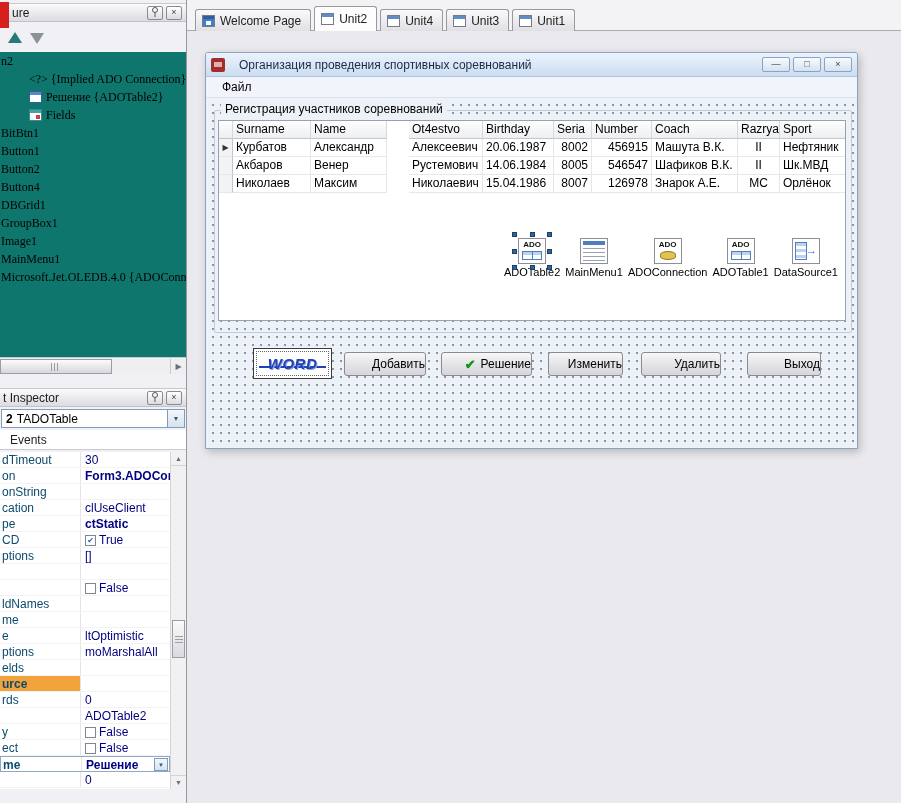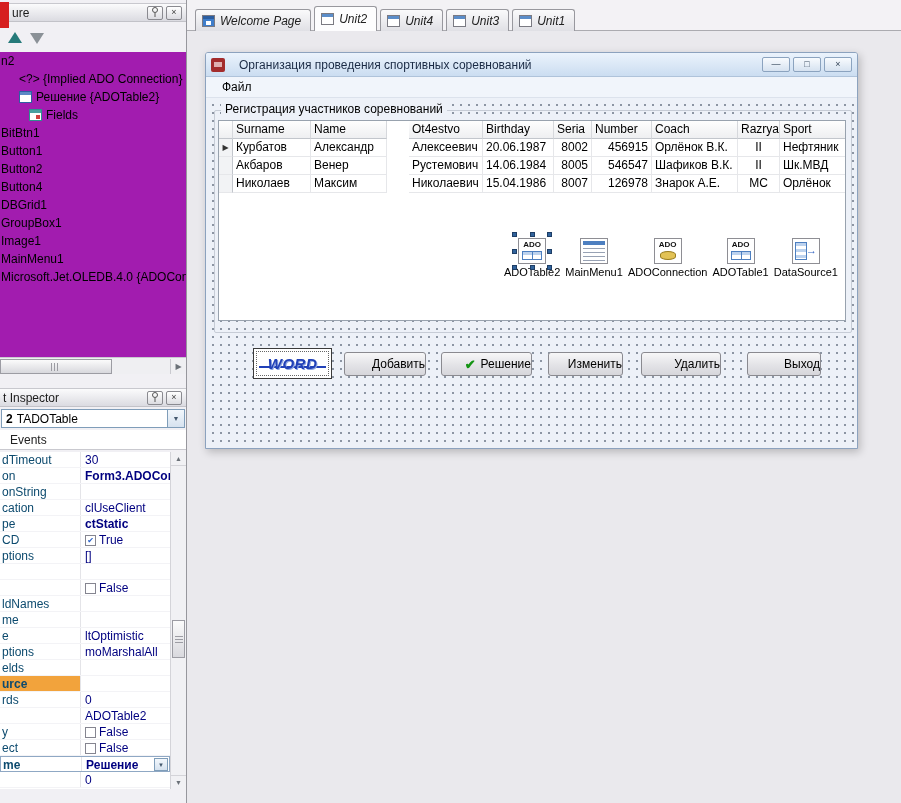--- a/index.html
+++ b/index.html
@@ -25,23 +25,23 @@
   .struct-header .panel-title { margin-left:12px; }
 
   .nav-arrows { position:absolute; left:0; top:28px; width:186px; height:22px; }
   .arr-up { position:absolute; left:8px; top:4px; width:0; height:0;
             border-left:7px solid transparent; border-right:7px solid transparent;
             border-bottom:11px solid #267A7A; }
   .arr-down { position:absolute; left:30px; top:5px; width:0; height:0;
               border-left:7px solid transparent; border-right:7px solid transparent;
               border-top:11px solid #8B9197; }
 
-  .tree { position:absolute; left:0; top:52px; width:186px; height:305px; background:#a21caf; overflow:hidden; }
+  .tree { position:absolute; left:0; top:52px; width:186px; height:305px; background:#0f766e; overflow:hidden;font-family:Liberation Serif, serif; }
   .tree-item { height:18px; display:flex; align-items:center; white-space:nowrap; overflow:hidden; }
-  .ind0 { padding-left:1px; } .ind1 { padding-left:19px; } .ind2 { padding-left:29px; }
+  .ind0 { padding-left:1px; } .ind1 { padding-left:29px; } .ind2 { padding-left:29px; }
   .icon-table { flex:none; width:13px; height:12px; margin-right:4px; border:1px solid #2F5FA3;
                 background:#fff; box-shadow:inset 0 3px 0 #5D88C6; }
   .icon-fields { flex:none; width:13px; height:12px; margin-right:4px; border:1px solid #2F8F8F;
                  background:#fff; box-shadow:inset 0 3px 0 #49A0A0; position:relative; }
   .icon-fields::after { content:""; position:absolute; right:1px; bottom:1px; width:4px; height:4px; background:#D04040; }
 
   .hscroll { position:absolute; left:0; top:357px; width:186px; height:17px;
              background:#EFEFF2; border-top:1px solid #C9C9CF; }
   .hthumb { position:absolute; left:0; top:1px; width:112px; height:15px;
             background:linear-gradient(#FBFBFB,#D8D8DD); border:1px solid #9C9CA3; }
@@ -91,21 +91,21 @@
             background:linear-gradient(#FBFBFB,#D9D9DE); border:1px solid #9C9CA3; }
   .sthumb::after { content:""; position:absolute; left:2px; top:15px; width:8px; height:8px;
                    background:repeating-linear-gradient(#9C9CA3 0 1px,transparent 1px 3px); }
 
   
   .tabbar { position:absolute; left:187px; top:0; width:714px; height:31px; background:#F3F2F5;
             border-bottom:1px solid #ABABB0; display:flex; align-items:flex-end; padding-left:8px; }
   .tab { display:flex; align-items:center; gap:5px; height:22px; padding:0 9px 0 6px;
          border:1px solid #98989E; border-bottom:none; border-radius:3px 3px 0 0;
          background:linear-gradient(#FAFAFB,#E0E0E5); margin-right:3px; position:relative; top:1px;
-         color:#222; white-space:nowrap;font-style:italic; }
+         color:#222; white-space:nowrap; }
   .tab.active { background:#FDFDFE; height:25px; }
   .tab-icon { width:13px; height:12px; border:1px solid #7A7A82; background:#fff; position:relative; flex:none; }
   .tab-icon::before { content:""; position:absolute; left:0; right:0; top:0; height:3px; background:#5B8DC9; }
   .tab-icon.welcome { background:#3F7ECB; }
   .tab-icon.welcome::before { background:#2C5EA0; }
   .tab-icon.welcome::after { content:""; position:absolute; left:3px; top:5px; width:5px; height:4px; background:#fff; }
 
   .designer { position:absolute; left:187px; top:31px; width:714px; height:772px; background:#EAE9ED; }
 
   
@@ -444,21 +444,21 @@
           <div class="g-cell w8">Sport</div>
         </div>
         <div class="g-row">
           <div class="g-cell g-ind">▶</div>
           <div class="g-cell w0">Курбатов</div>
           <div class="g-cell w1">Александр</div>
           <div class="g-cell w2">Алексеевич</div>
           <div class="g-cell w3">20.06.1987</div>
           <div class="g-cell w4 num">8002</div>
           <div class="g-cell w5 num">456915</div>
-          <div class="g-cell w6">Орлёнок В.К.</div>
+          <div class="g-cell w6">Машута В.К.</div>
           <div class="g-cell w7 ctr">II</div>
           <div class="g-cell w8">Нефтяник</div>
         </div>
         <div class="g-row">
           <div class="g-cell g-ind"></div>
           <div class="g-cell w0">Акбаров</div>
           <div class="g-cell w1">Венер</div>
           <div class="g-cell w2">Рустемович</div>
           <div class="g-cell w3">14.06.1984</div>
           <div class="g-cell w4 num">8005</div>

